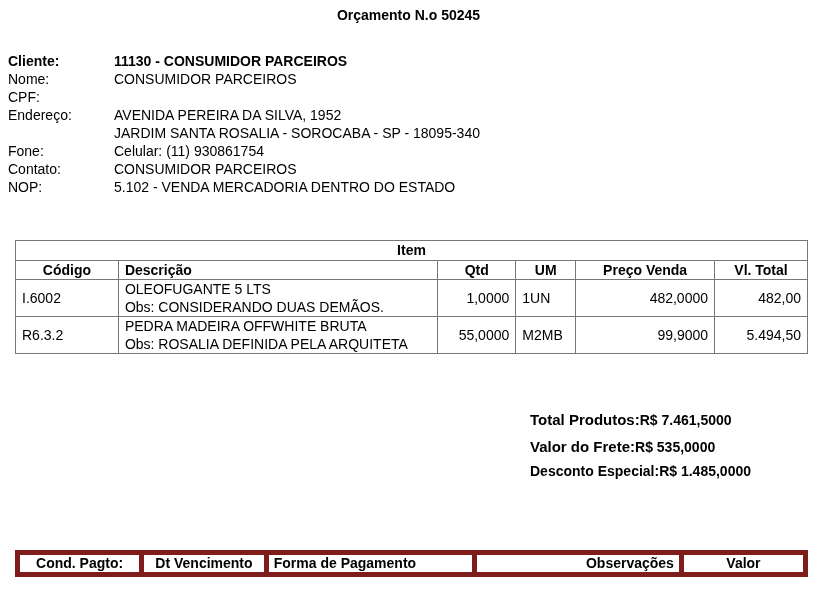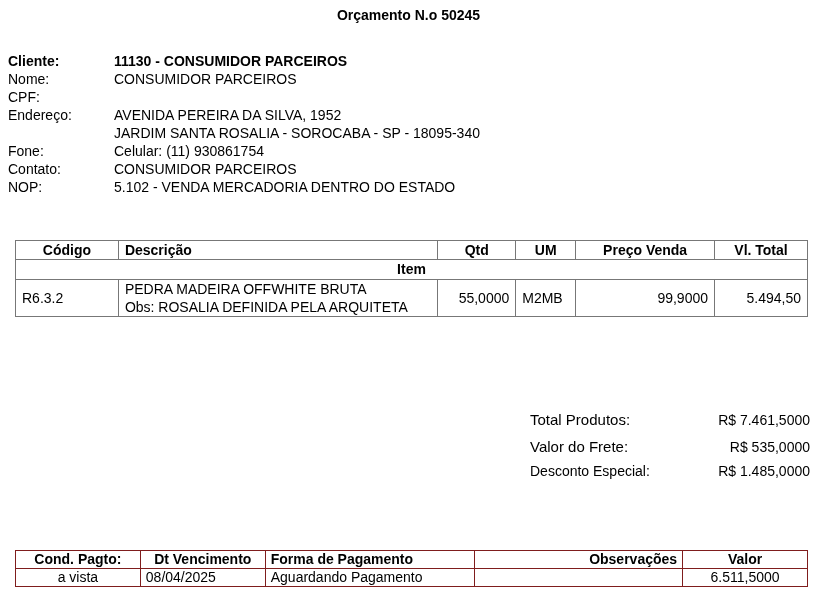--- a/index.html
+++ b/index.html
@@ -13,26 +13,26 @@
   .crow.bold { font-weight:bold; }
   table { border-collapse:collapse; position:absolute; }
   .items { top:240px; left:15px; width:793px; }
   .items td, .items th { border:1px solid #777; padding:0 6px; font-size:14px; }
   .items th { font-weight:bold; height:18px; line-height:17px; }
   .items .cap { height:19px; text-align:center; }
   .items td { line-height:18px; vertical-align:middle; }
   .r { text-align:right; }
   .c { text-align:center; }
   .totals { position:absolute; left:530px; top:410px; width:280px; }
-  .trow { display:flex; justify-content:space-between; font-weight:normal; }
+  .trow { display:flex; font-weight:bold; }
   .trow .l { font-size:15px; }
   .trow .v { font-size:14px; }
   .trow.big .l { font-size:21px; }
   .pay { top:550px; left:15px; width:793px; }
-  .pay td, .pay th { border:1px solid #7f1d1d; padding:0 5px; font-size:14px; height:17px; line-height:17px; }
+  .pay td, .pay th { border:5px solid #7f1d1d; padding:0 5px; font-size:14px; height:17px; line-height:17px; }
   .pay th { font-weight:bold; }
 </style>
 </head>
 <body>
 
 <div class="title">Orçamento N.o 50245</div>
 
 <div class="client">
   <div class="crow bold">
     <span class="lbl">Cliente:</span>
@@ -72,29 +72,40 @@
   <colgroup>
     <col style="width:103px">
       <col style="width:320px">
       <col style="width:78px">
     <col style="width:60px">
       <col style="width:139px">
       <col style="width:93px">
   </colgroup>
   <tbody>
       <tr>
+    <th colspan="6" class="cap">Item</th>
+  </tr>
+  <tr>
     <th class="c">Código</th>
     <th style="text-align:left">Descrição</th>
     <th class="c">Qtd</th>
     <th class="c">UM</th>
     <th class="c">Preço Venda</th>
     <th class="c">Vl. Total</th>
   </tr>
   <tr>
-    <th colspan="6" class="cap">Item</th>
+    <td>I.6002</td>
+    <td>
+      <div>OLEOFUGANTE 5 LTS</div>
+      <div>Obs: CONSIDERANDO DUAS DEMÃOS.</div>
+    </td>
+    <td class="r">1,0000</td>
+    <td>1UN</td>
+    <td class="r">482,0000</td>
+    <td class="r">482,00</td>
   </tr>
   <tr>
     <td>R6.3.2</td>
     <td>
       <div>PEDRA MADEIRA OFFWHITE BRUTA</div>
       <div>Obs: ROSALIA DEFINIDA PELA ARQUITETA</div>
     </td>
     <td class="r">55,0000</td>
     <td>M2MB</td>
     <td class="r">99,9000</td>
@@ -127,21 +138,14 @@
       <col style="width:125px">
   </colgroup>
   <tbody>
       <tr>
     <th class="c">Cond. Pagto:</th>
     <th class="c">Dt Vencimento</th>
     <th style="text-align:left">Forma de Pagamento</th>
     <th style="text-align:right">Observações</th>
     <th class="c">Valor</th>
   </tr>
-  <tr>
-    <td class="c">a vista</td>
-    <td>08/04/2025</td>
-    <td>Aguardando Pagamento</td>
-    <td></td>
-    <td class="c">6.511,5000</td>
-  </tr>
 </tbody>
   </table>
 
 </body></html>

